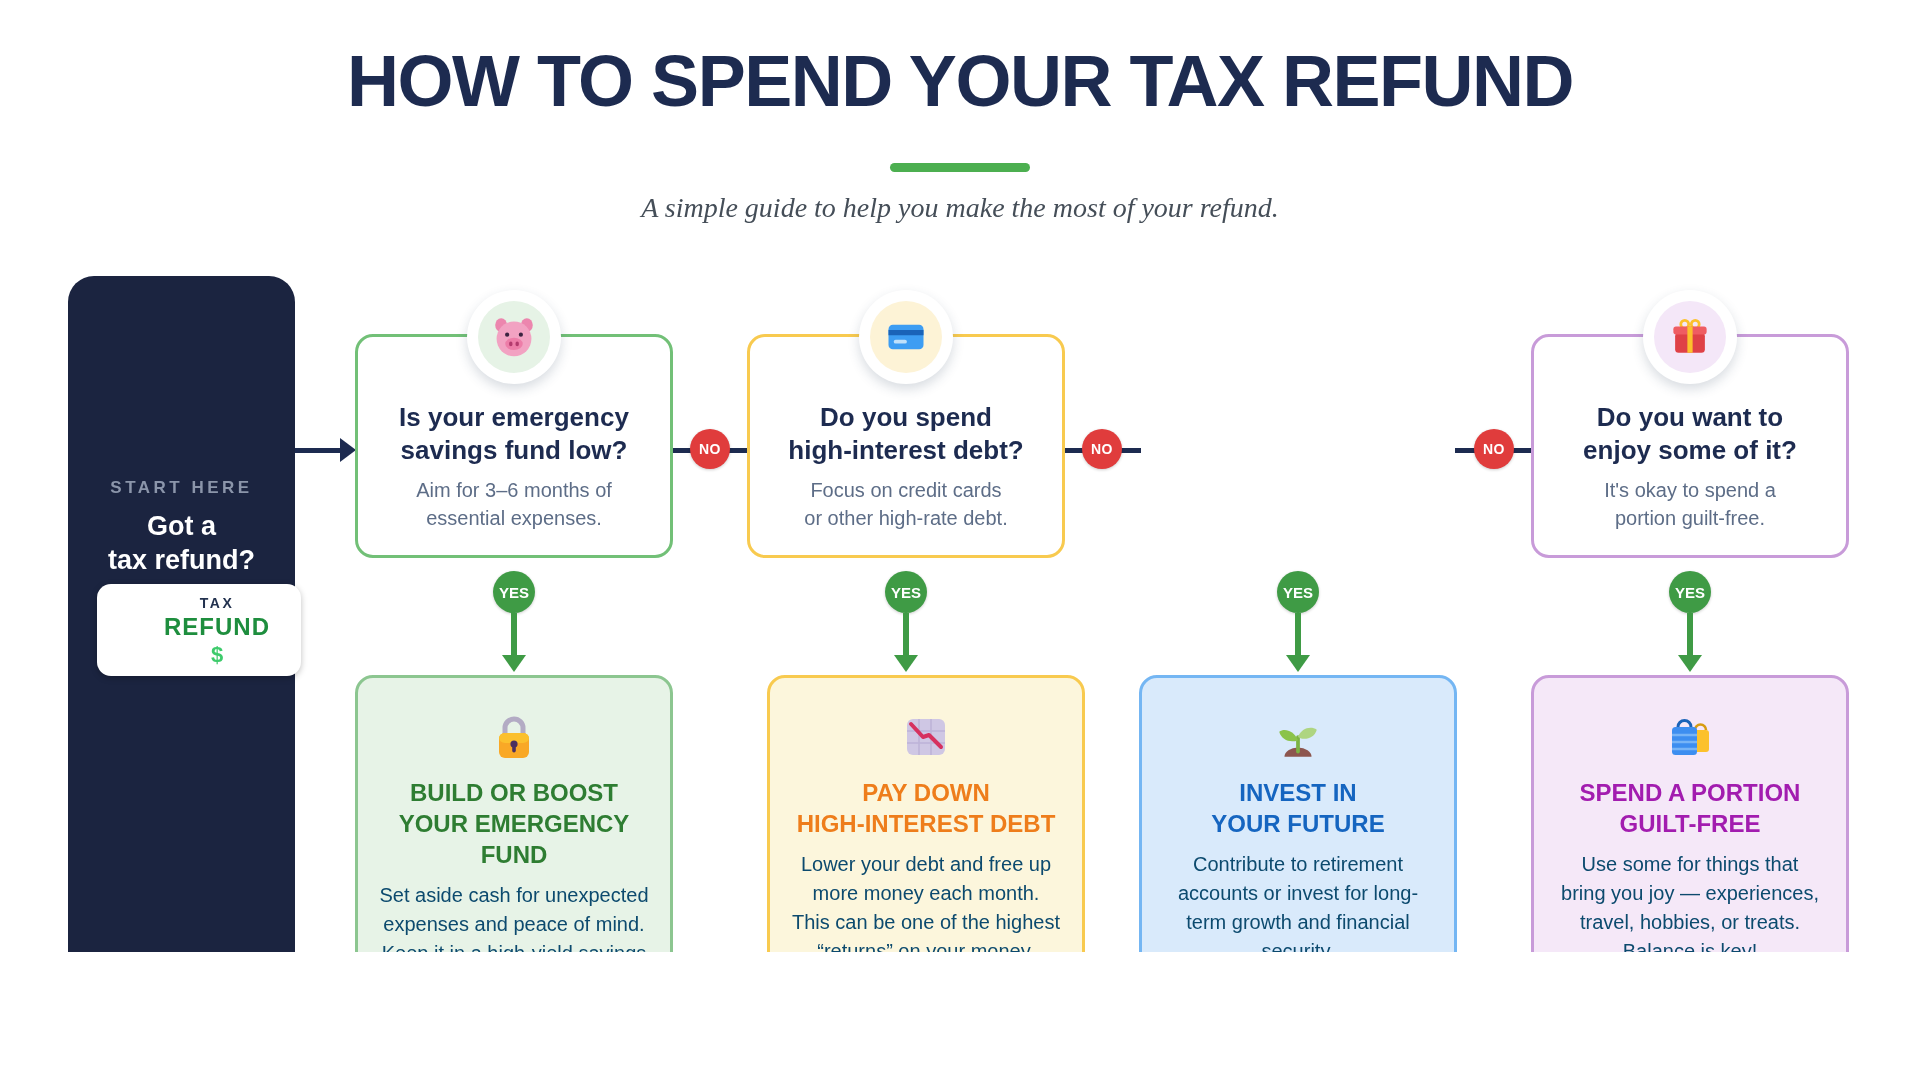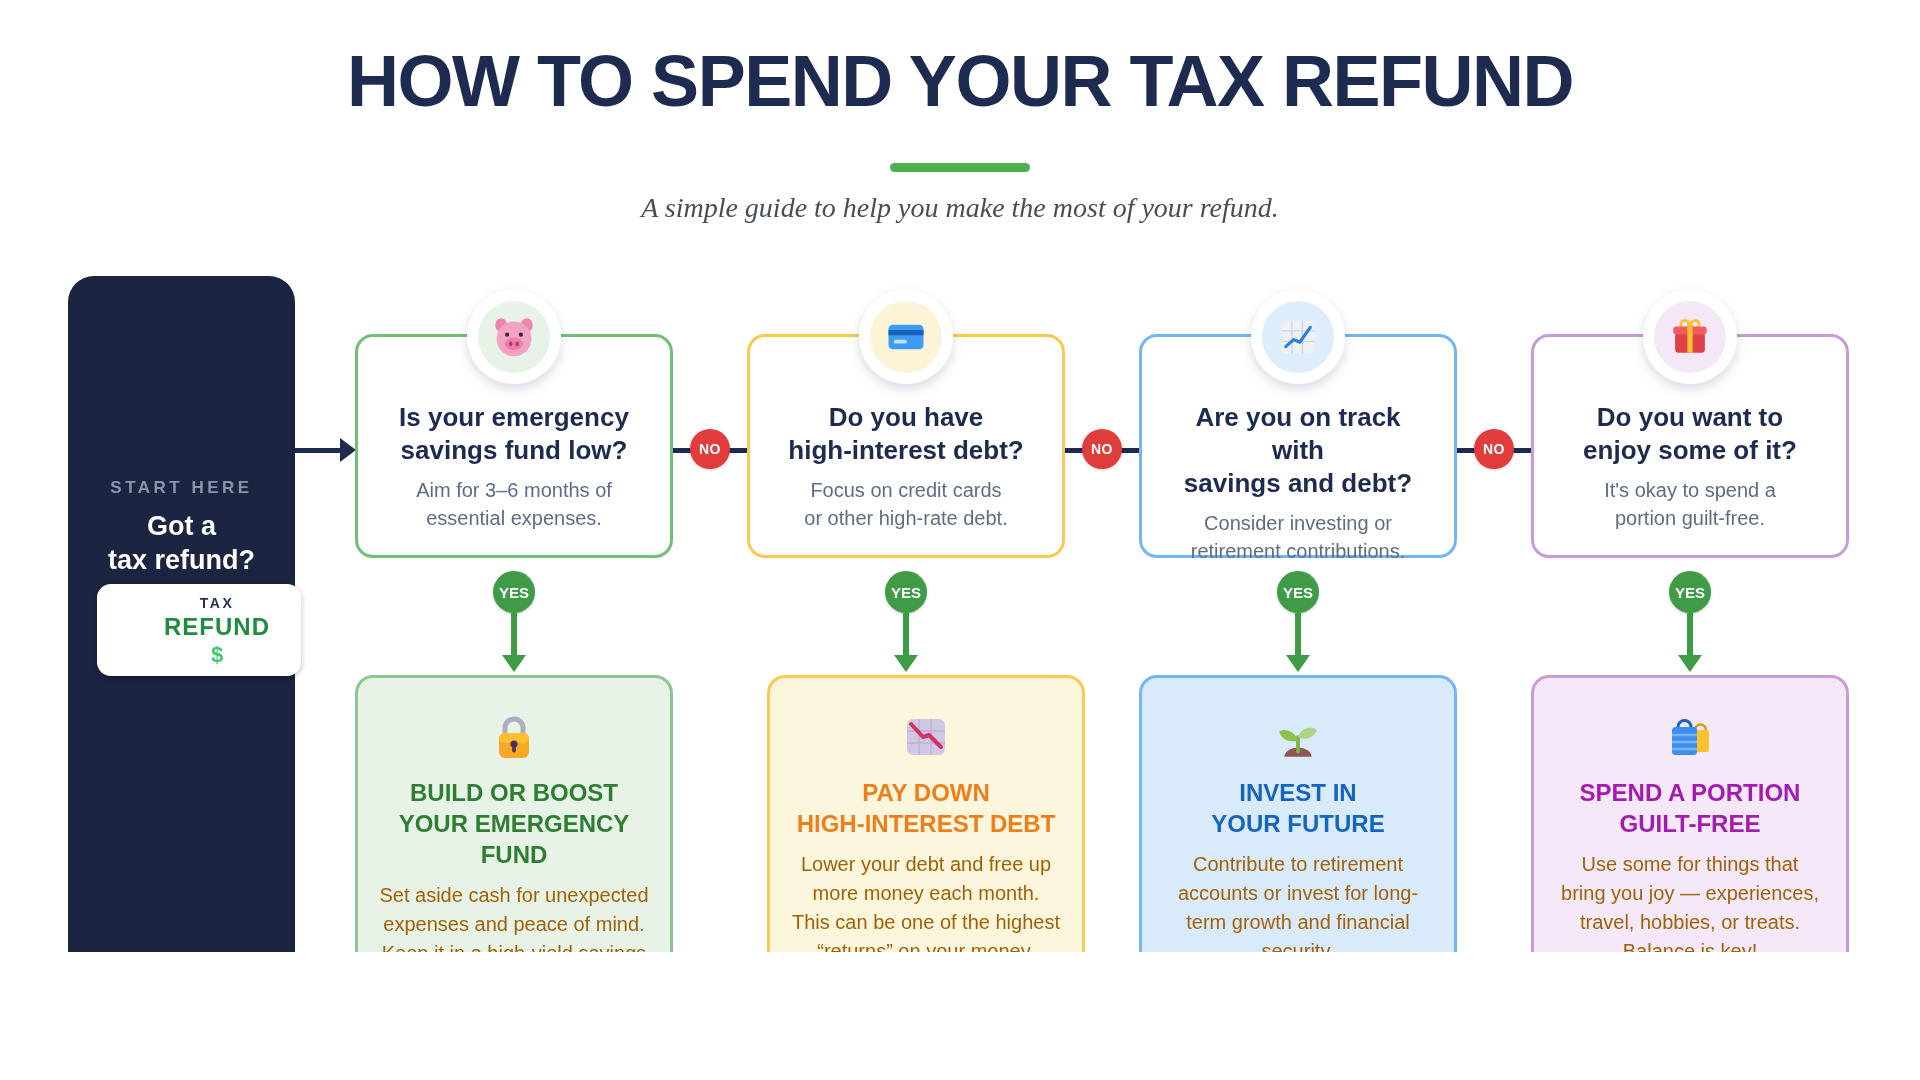--- a/index.html
+++ b/index.html
@@ -118,21 +118,21 @@
   .obox.c2 { left:767px;  height:322px; background:#fcf6dc; border-color:#f8ca4f; }
   .obox.c3 { left:1139px; height:322px; background:#d9eafb; border-color:#74b6f3; }
   .obox.c4 { left:1531px; height:322px; background:#f5e8f8; border-color:#c89bd9; }
 
   .o-icon { height:54px; display:flex; align-items:center; justify-content:center; margin-bottom:13px; }
   .o-heading { font-size:24px; font-weight:bold; line-height:31px; white-space:pre-line; }
   .obox.c1 .o-heading { color:#2e7d32; }
   .obox.c2 .o-heading { color:#ee7d1b; }
   .obox.c3 .o-heading { color:#1565c0; }
   .obox.c4 .o-heading { color:#a21caf; }
-  .o-body { margin-top:11px; font-size:20px; color:#a16207; line-height:29px; white-space:pre-line; }
+  .o-body { margin-top:11px; font-size:20px; color:#0c4a6e; line-height:29px; white-space:pre-line; }
 </style>
 </head>
 <body>
 
 <div class="canvas">
 
   <div class="title">HOW TO SPEND YOUR TAX REFUND</div>
   <div class="divider"></div>
   <div class="subtitle">A simple guide to help you make the most of your refund.</div>
 
@@ -194,41 +194,26 @@
   <div class="qbox c2">
     <div class="icon-badge">
       <div class="icon-inner">
         <svg width="42" height="42" viewBox="0 0 48 48">
           <rect x="4" y="10" width="40" height="28" rx="5" fill="#3d9df3"></rect>
           <rect x="4" y="16" width="40" height="6" fill="#1a63b8"></rect>
           <rect x="10" y="27" width="15" height="4.5" rx="2.2" fill="#bfe0fb"></rect>
         </svg>
       </div>
     </div>
-    <div class="q-title">Do you have
+    <div class="q-title">Do you spend
 high-interest debt?</div>
     <div class="q-sub">Focus on credit cards
 or other high-rate debt.</div>
   </div>
 
-  <div class="qbox c3">
-    <div class="icon-badge">
-      <div class="icon-inner">
-        <svg width="42" height="42" viewBox="0 0 48 48">
-          <rect x="5" y="5" width="38" height="38" rx="6" fill="#edf0f5"></rect>
-          <path d="M5 17h38M5 29h38M17 5v38M29 5v38" stroke="#ccd5e2" stroke-width="1.6"></path>
-          <polyline points="10,35 19,27 26,30 38,13" fill="none" stroke="#2f80d4" stroke-width="3.6" stroke-linecap="round" stroke-linejoin="round"></polyline>
-        </svg>
-      </div>
-    </div>
-    <div class="q-title">Are you on track with
-savings and debt?</div>
-    <div class="q-sub">Consider investing or
-retirement contributions.</div>
-  </div>
 
   <div class="qbox c4">
     <div class="icon-badge">
       <div class="icon-inner">
         <svg width="42" height="42" viewBox="0 0 48 48">
           <circle cx="18" cy="9.5" r="4.5" fill="none" stroke="#fcc12c" stroke-width="3.2"></circle>
           <circle cx="30" cy="9.5" r="4.5" fill="none" stroke="#fcc12c" stroke-width="3.2"></circle>
           <rect x="7" y="19" width="34" height="23" rx="4" fill="#df4146"></rect>
           <rect x="5" y="12" width="38" height="9" rx="3" fill="#ef5d62"></rect>
           <rect x="21" y="12" width="6" height="30" fill="#fcc12c"></rect>

